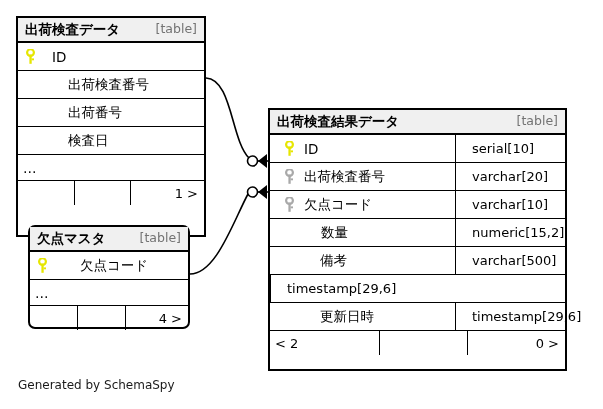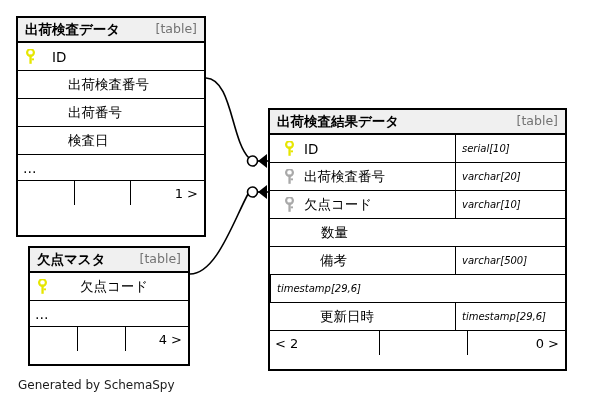--- a/index.html
+++ b/index.html
@@ -84,24 +84,23 @@
     padding-left: 7px;
     font-size: 13.5px;
     white-space: nowrap;
     overflow: hidden;
   }
   .er-cell-type {
     box-sizing: border-box;
     display: flex;
     align-items: center;
     border-left: 1.6px solid #000000;
-    padding-left: 6px;
-    font-size: 10px;
-    white-space: nowrap;
-    font-style: italic;
+    padding-left: 16px;
+    font-size: 13px;
+    white-space: nowrap;
   }
 
   
   .key-slot {
     width: 25px;
     min-width: 25px;
     display: flex;
     align-items: center;
     justify-content: center;
   }
@@ -277,20 +276,21 @@
         <span class="col-label">欠点コード</span>
       </span>
       <span class="er-cell-type" style="flex:1 1 auto;">varchar[10]</span>
     </div>
 
     <div class="er-row">
       <span class="er-cell-name" style="flex:0 0 185px;padding-left:8px;">
         <span class="key-slot empty"></span>
         <span class="col-label indent">数量</span>
       </span>
+      <span class="er-cell-type" style="flex:1 1 auto;">numeric[15,2]</span>
     </div>
 
     <div class="er-row">
       <span class="er-cell-name" style="flex:0 0 185px;">
         <span class="key-slot empty"></span>
         <span class="col-label indent">備考</span>
       </span>
       <span class="er-cell-type" style="flex:1 1 auto;">varchar[500]</span>
     </div>
 
@@ -306,21 +306,21 @@
       <span class="er-cell-type" style="flex:1 1 auto;">timestamp[29,6]</span>
     </div>
 
     <div class="er-footer">
       <div class="er-footer-cell left div-r" style="width:110px;">&lt; 2</div>
       <div class="er-footer-cell left div-r" style="width:88px;"></div>
       <div class="er-footer-cell right" style="flex:1 1 auto;">0 &gt;</div>
     </div>
   </div>
 
-  <div class="er-table" id="table-2" style="left:28px; top:246px; width:162px; height:120px;">
+  <div class="er-table" id="table-2" style="left:28px; top:225px; width:162px; height:104px;border-radius:7px;">
 
     <div class="er-header">
       <span class="er-header-title">欠点マスタ</span>
       <span class="er-header-tag">[table]</span>
     </div>
 
     <div class="er-row">
       <span class="key-slot">
         <svg width="9" height="16" viewBox="0 0 9 16">
           <circle cx="4.5" cy="3.6" r="3.4" fill="none" stroke="#e6e600" stroke-width="2.2"></circle>

